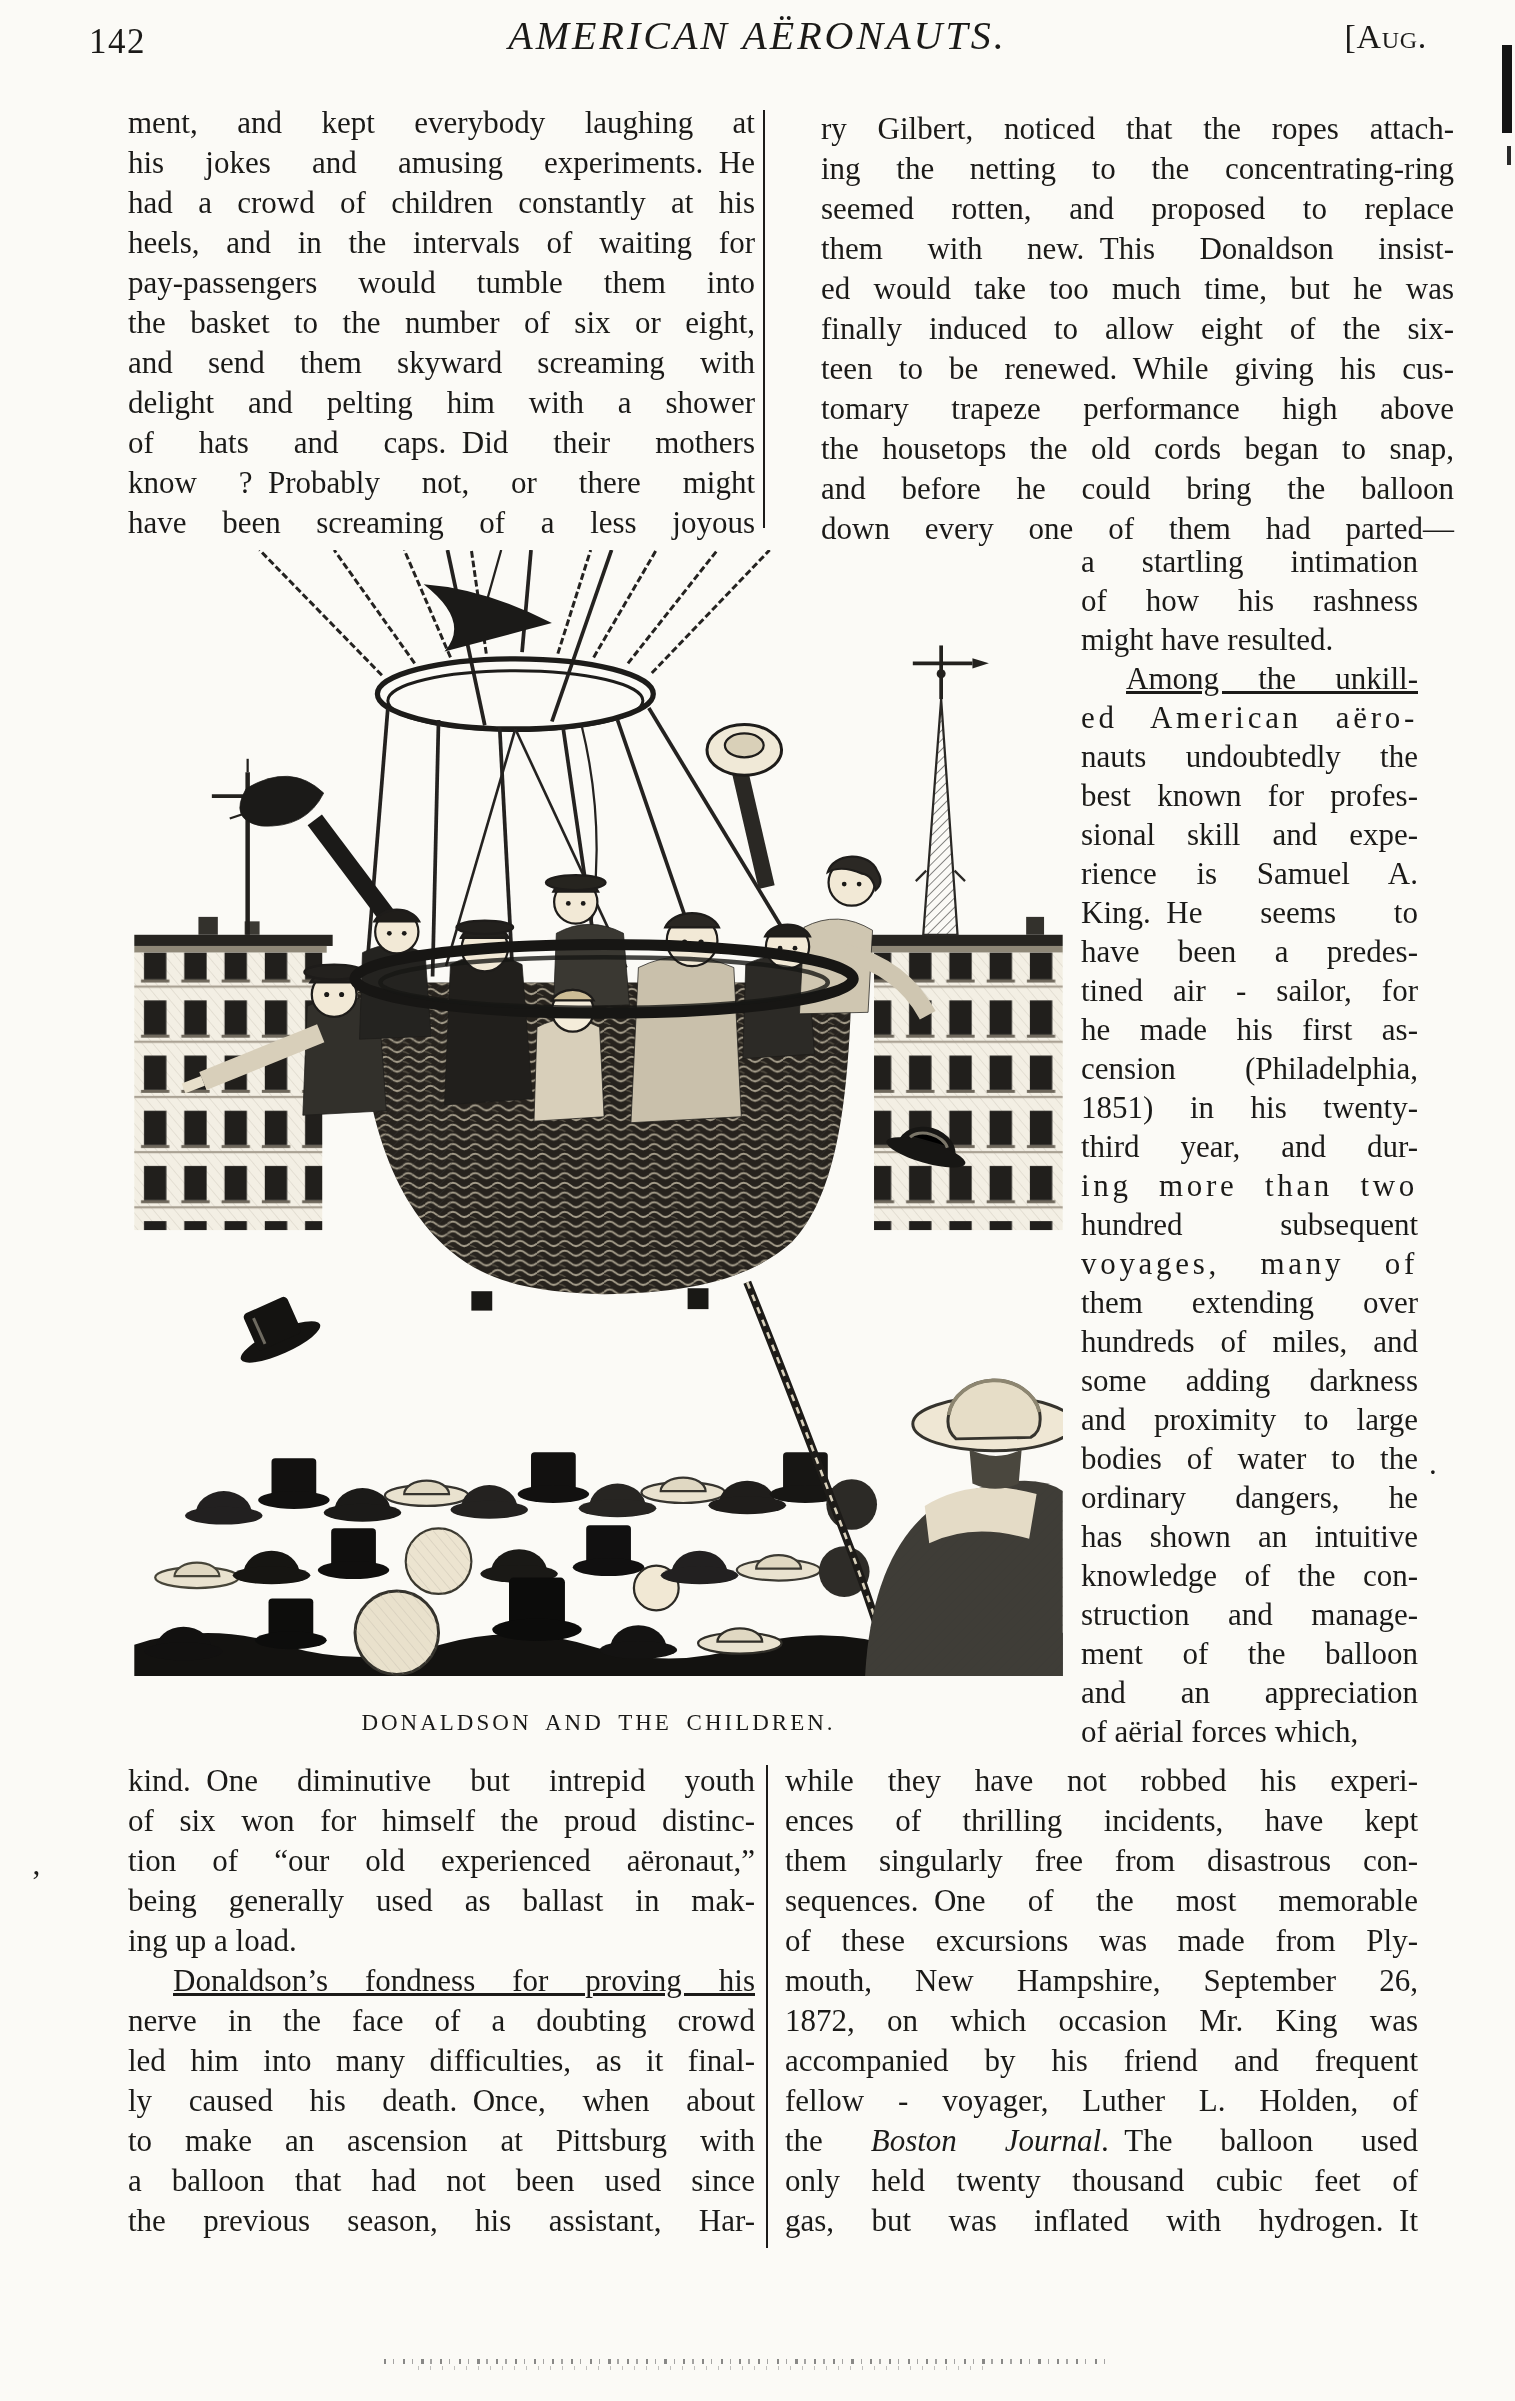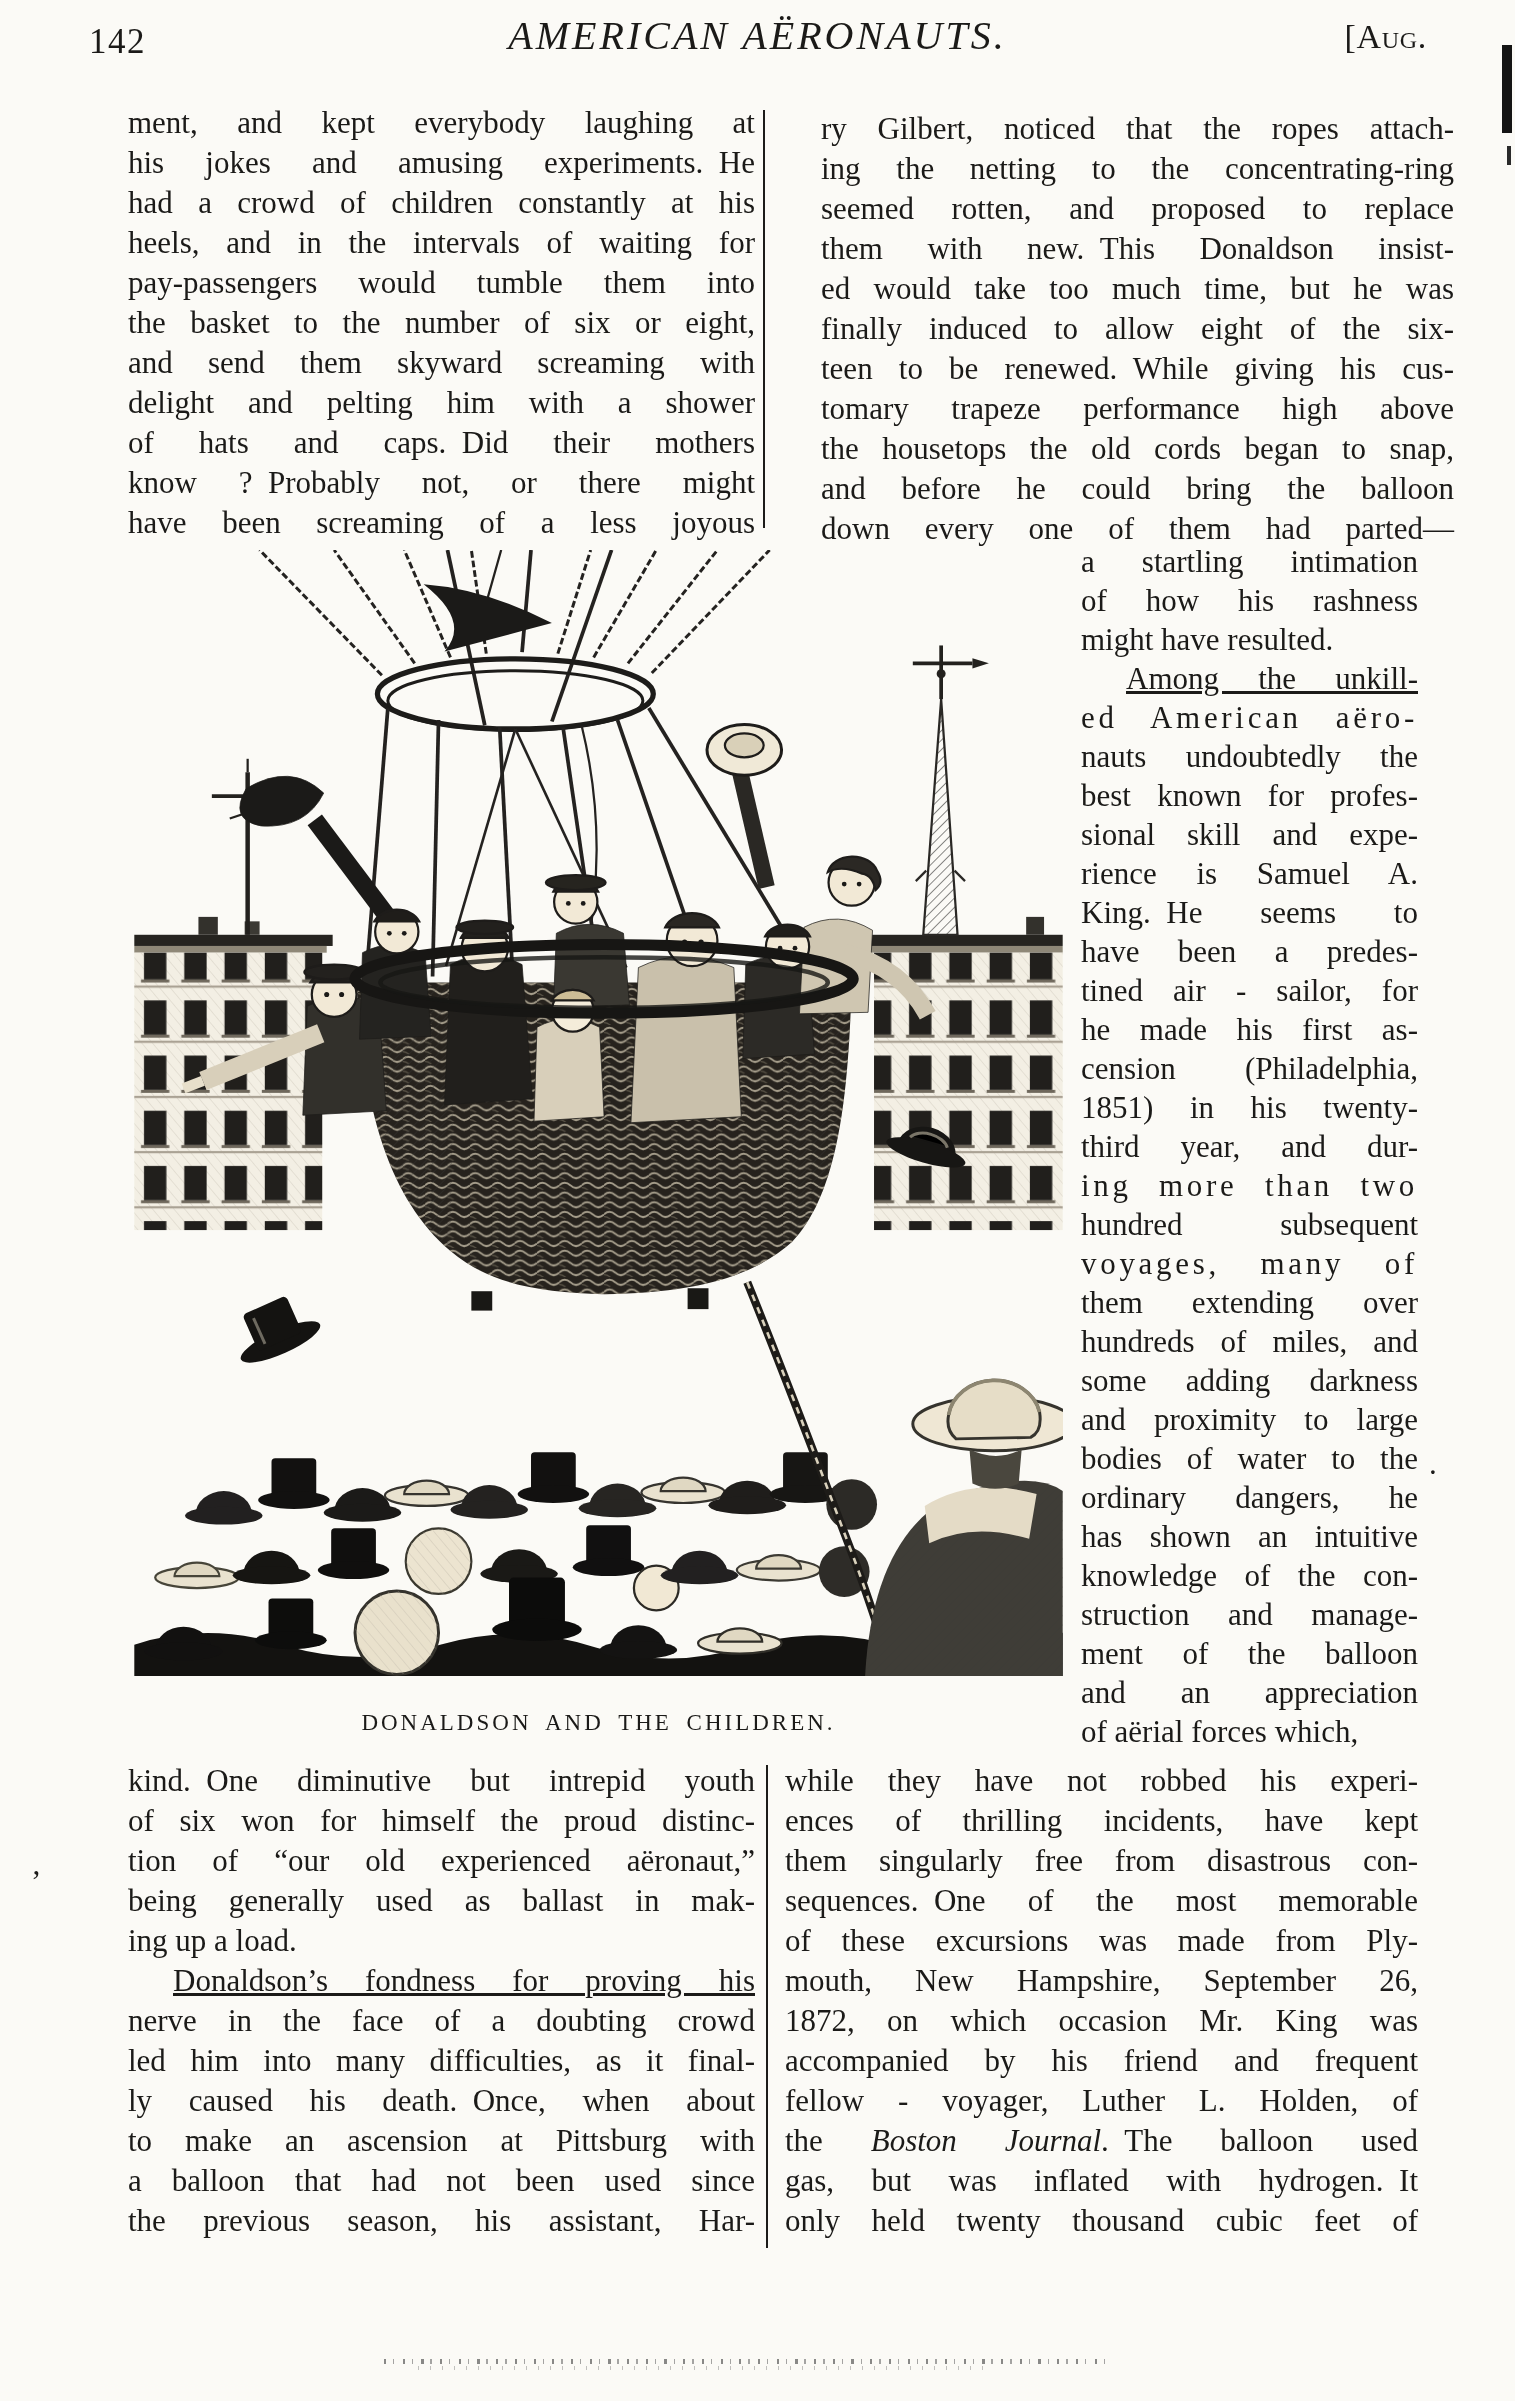--- a/index.html
+++ b/index.html
@@ -389,22 +389,22 @@
     <div class="tline">while they have not robbed his experi-</div>
     <div class="tline">ences of thrilling incidents, have kept</div>
     <div class="tline">them singularly free from disastrous con-</div>
     <div class="tline">sequences. One of the most memorable</div>
     <div class="tline">of these excursions was made from Ply-</div>
     <div class="tline">mouth, New Hampshire, September 26,</div>
     <div class="tline">1872, on which occasion Mr. King was</div>
     <div class="tline">accompanied by his friend and frequent</div>
     <div class="tline">fellow - voyager, Luther L. Holden, of</div>
     <div class="tline"><span>the </span><span class="it">Boston Journal</span><span>. The balloon used</span></div>
+    <div class="tline">only held twenty thousand cubic feet of</div>
     <div class="tline">gas, but was inflated with hydrogen. It</div>
-    <div class="tline">only held twenty thousand cubic feet of</div>
   </div>
 
 <div class="abs edge-bar"></div>
 <div class="abs edge-tick"></div>
 <div class="abs speckles"></div>
 <div class="abs speckles2"></div>
 <div class="abs stray-quote">’</div>
 <div class="abs stray-dot">.</div>
 
 

